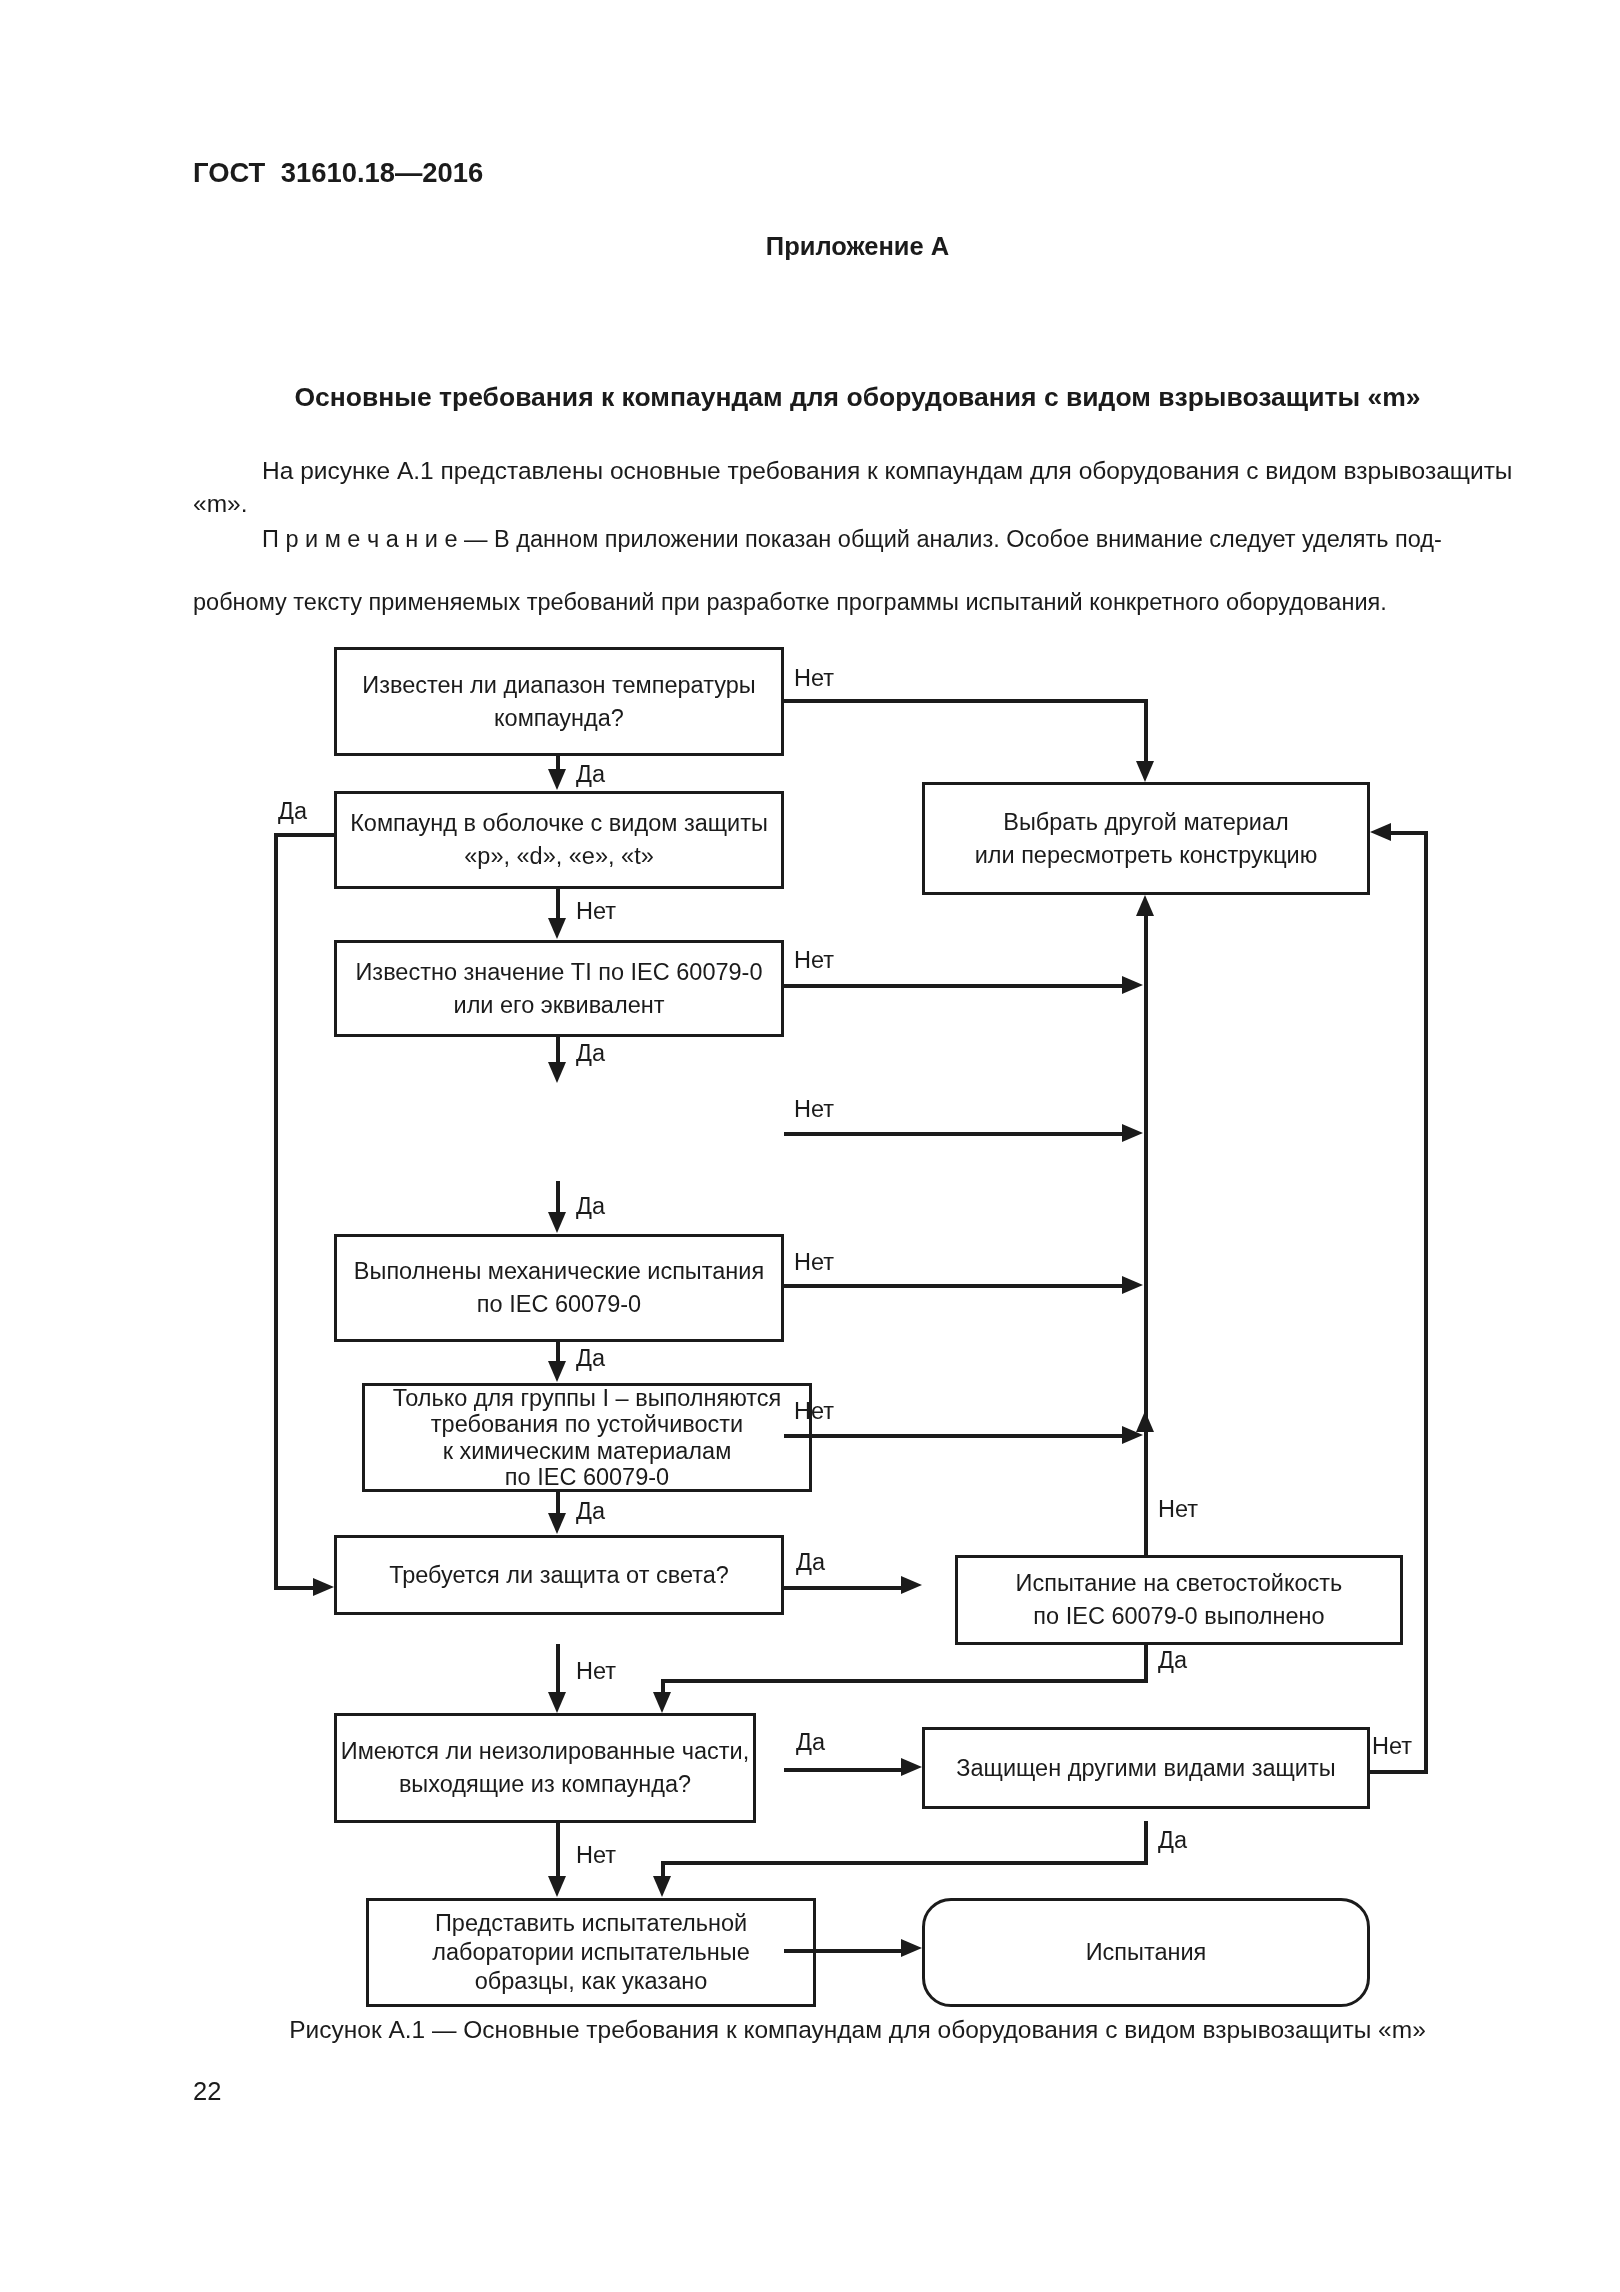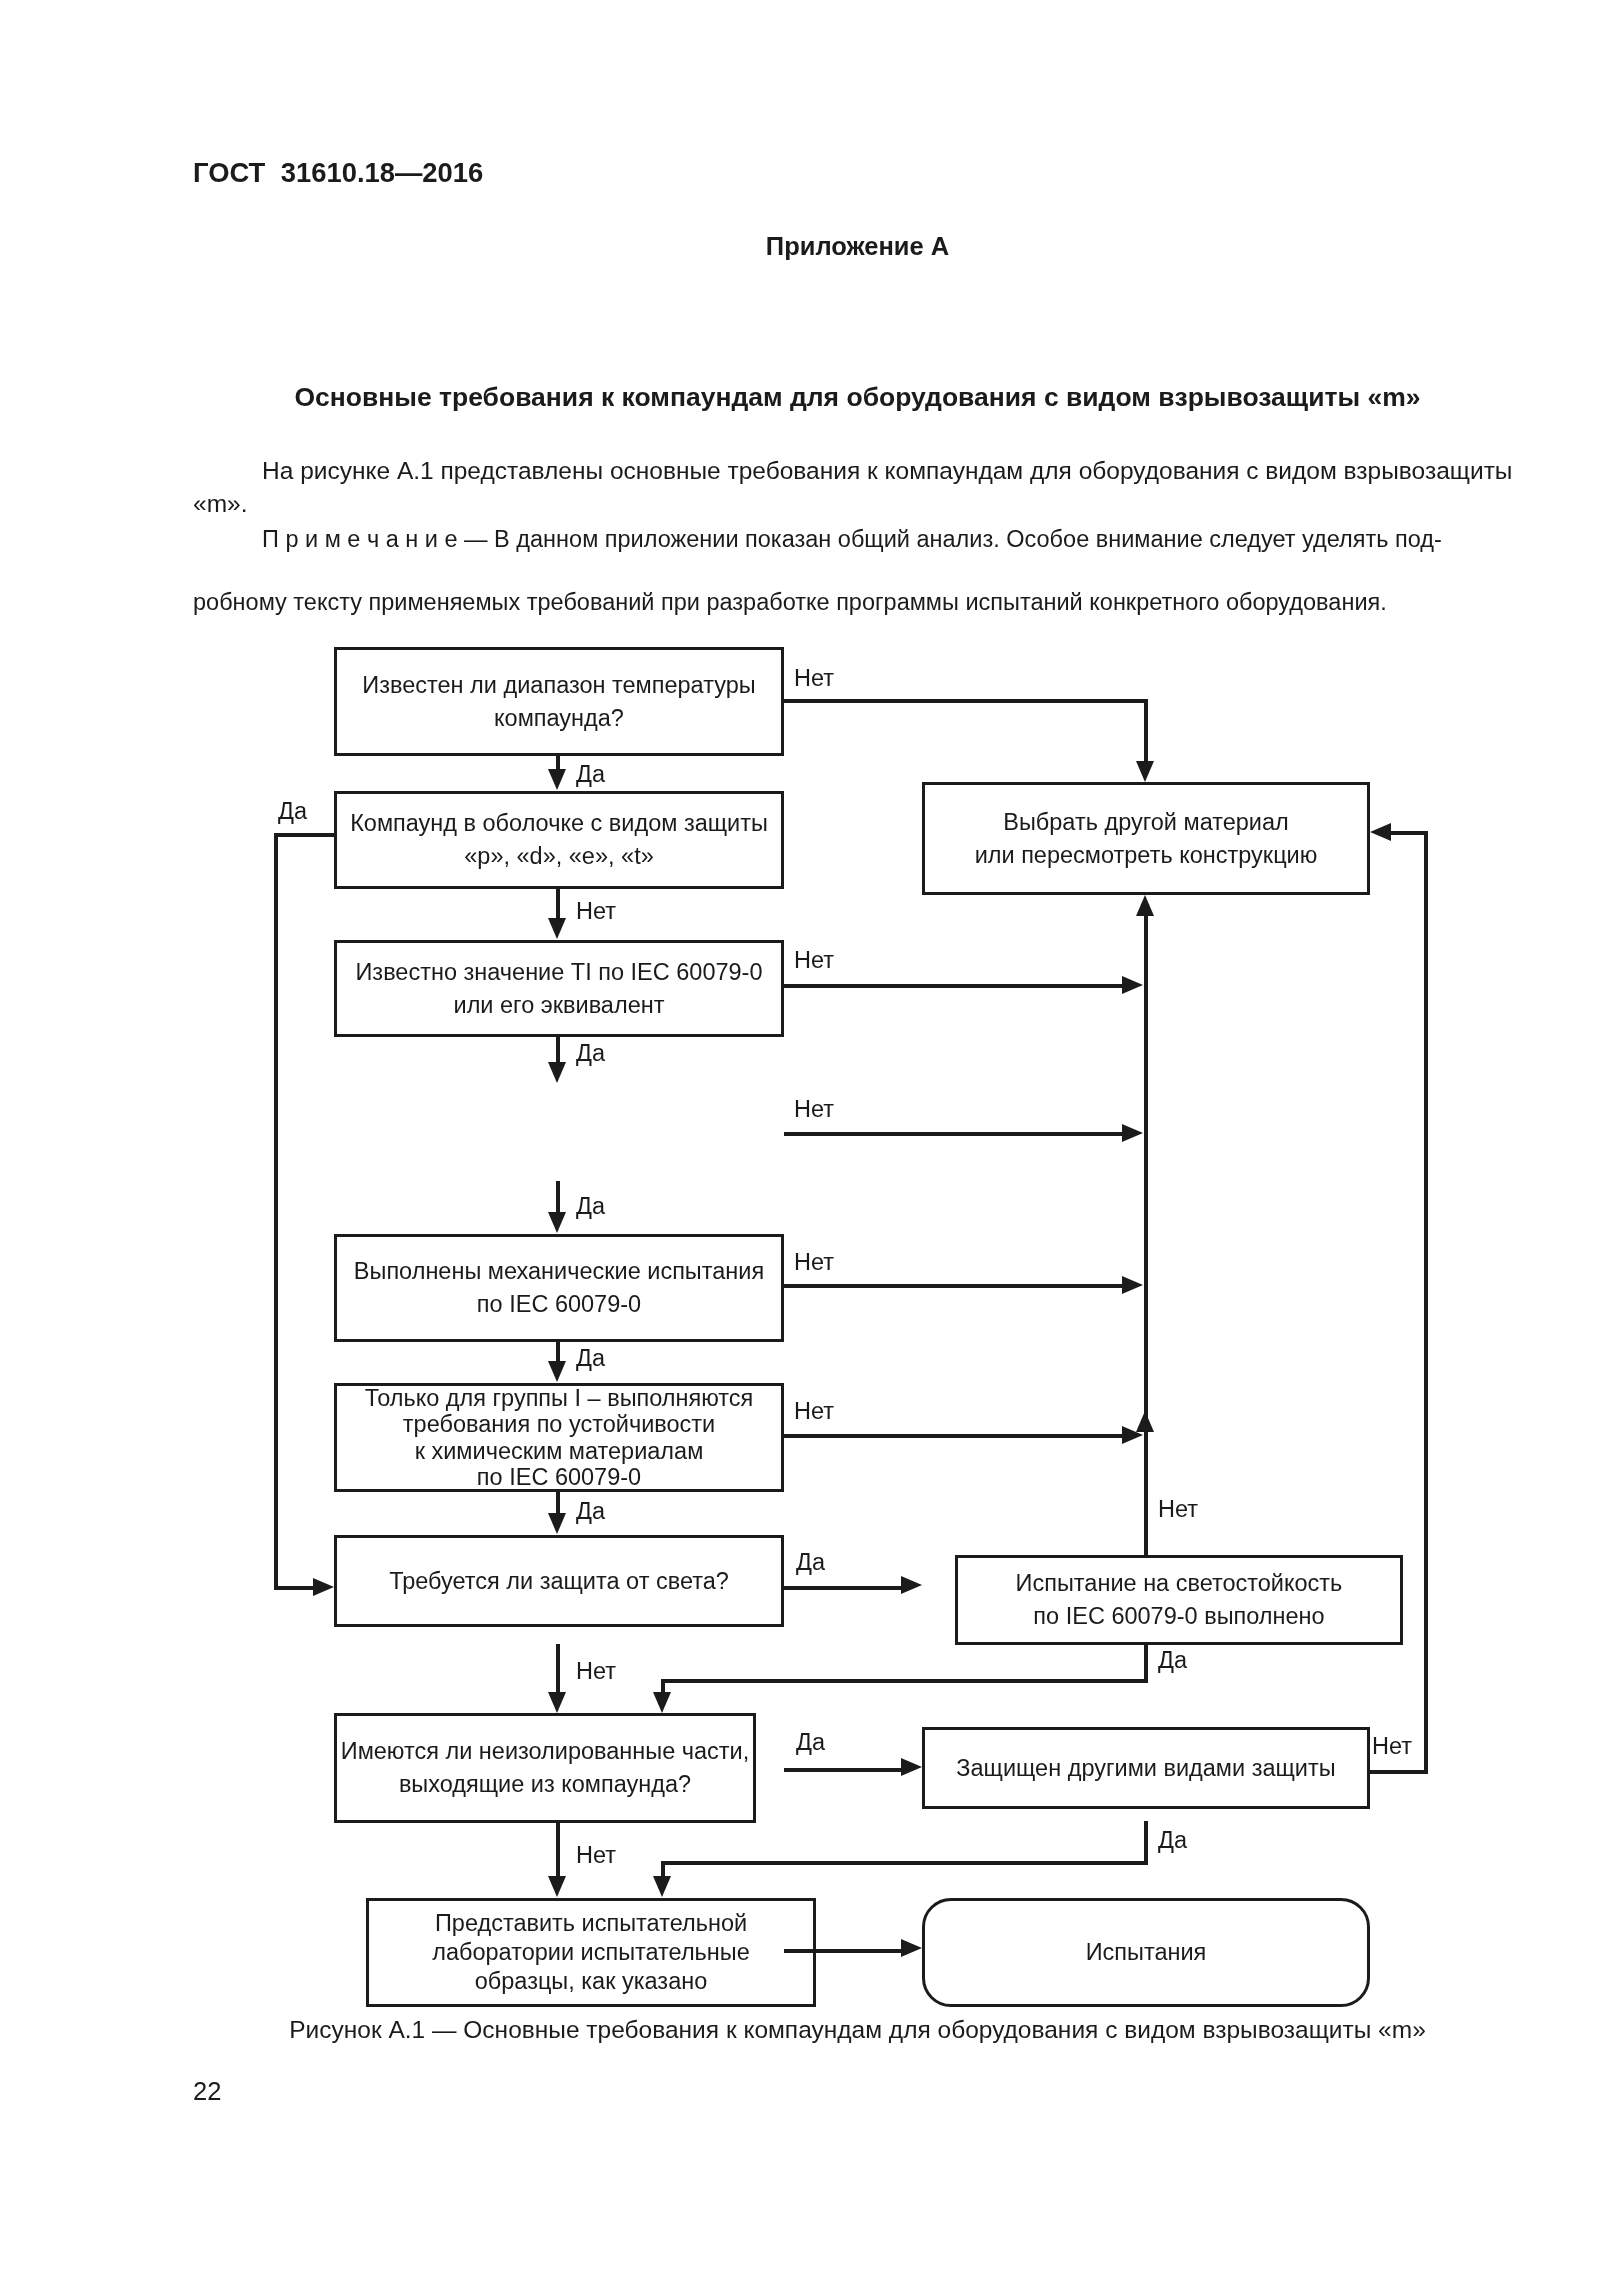--- a/index.html
+++ b/index.html
@@ -17,21 +17,21 @@
   .note-text{font-size:23.5px;white-space:nowrap;}
   .caption{font-size:24.5px;}
   .page-num{font-size:25.5px;}
 
   .fbox{
     position:absolute;border:3.9px solid #1b1b1b;box-sizing:border-box;background:#ffffff;
     display:flex;flex-direction:column;align-items:center;justify-content:center;
     text-align:center;font-size:23.5px;line-height:33px;
   }
   .fbox span{display:block;white-space:nowrap;}
-  .fbox.tight{line-height:26.5px;}
+  .fbox.tight{line-height:26.5px;margin-left:28px;}
   .fbox.mid{line-height:29px;margin-left:32px;}
   .fbox.round{border-radius:29px;}
 
   .hl{position:absolute;height:3.9px;background:#1b1b1b;}
   .vl{position:absolute;width:3.9px;background:#1b1b1b;}
   .ad,.au,.ar,.al{position:absolute;width:0;height:0;}
   .ad{border-left:9.8px solid transparent;border-right:9.8px solid transparent;border-top:21.6px solid #1b1b1b;}
   .au{border-left:9.8px solid transparent;border-right:9.8px solid transparent;border-bottom:21.6px solid #1b1b1b;}
   .ar{border-top:9.8px solid transparent;border-bottom:9.8px solid transparent;border-left:21.6px solid #1b1b1b;}
   .al{border-top:9.8px solid transparent;border-bottom:9.8px solid transparent;border-right:21.6px solid #1b1b1b;}
@@ -65,21 +65,21 @@
   <div class="fbox" style="left:334px;top:1234px;width:450px;height:108px">
     <span>Выполнены механические испытания</span>
     <span>по IEC 60079-0</span>
   </div>
   <div class="fbox tight" style="left:334px;top:1383px;width:450px;height:109px">
     <span>Только для группы I – выполняются</span>
     <span>требования по устойчивости</span>
     <span>к химическим материалам</span>
     <span>по IEC 60079-0</span>
   </div>
-  <div class="fbox" style="left:334px;top:1535px;width:450px;height:92px">
+  <div class="fbox" style="left:334px;top:1535px;width:450px;height:80px">
     <span>Требуется ли защита от света?</span>
   </div>
   <div class="fbox" style="left:334px;top:1713px;width:422px;height:110px">
     <span>Имеются ли неизолированные части,</span>
     <span>выходящие из компаунда?</span>
   </div>
   <div class="fbox mid" style="left:334px;top:1898px;width:450px;height:109px">
     <span>Представить испытательной</span>
     <span>лаборатории испытательные</span>
     <span>образцы, как указано</span>

